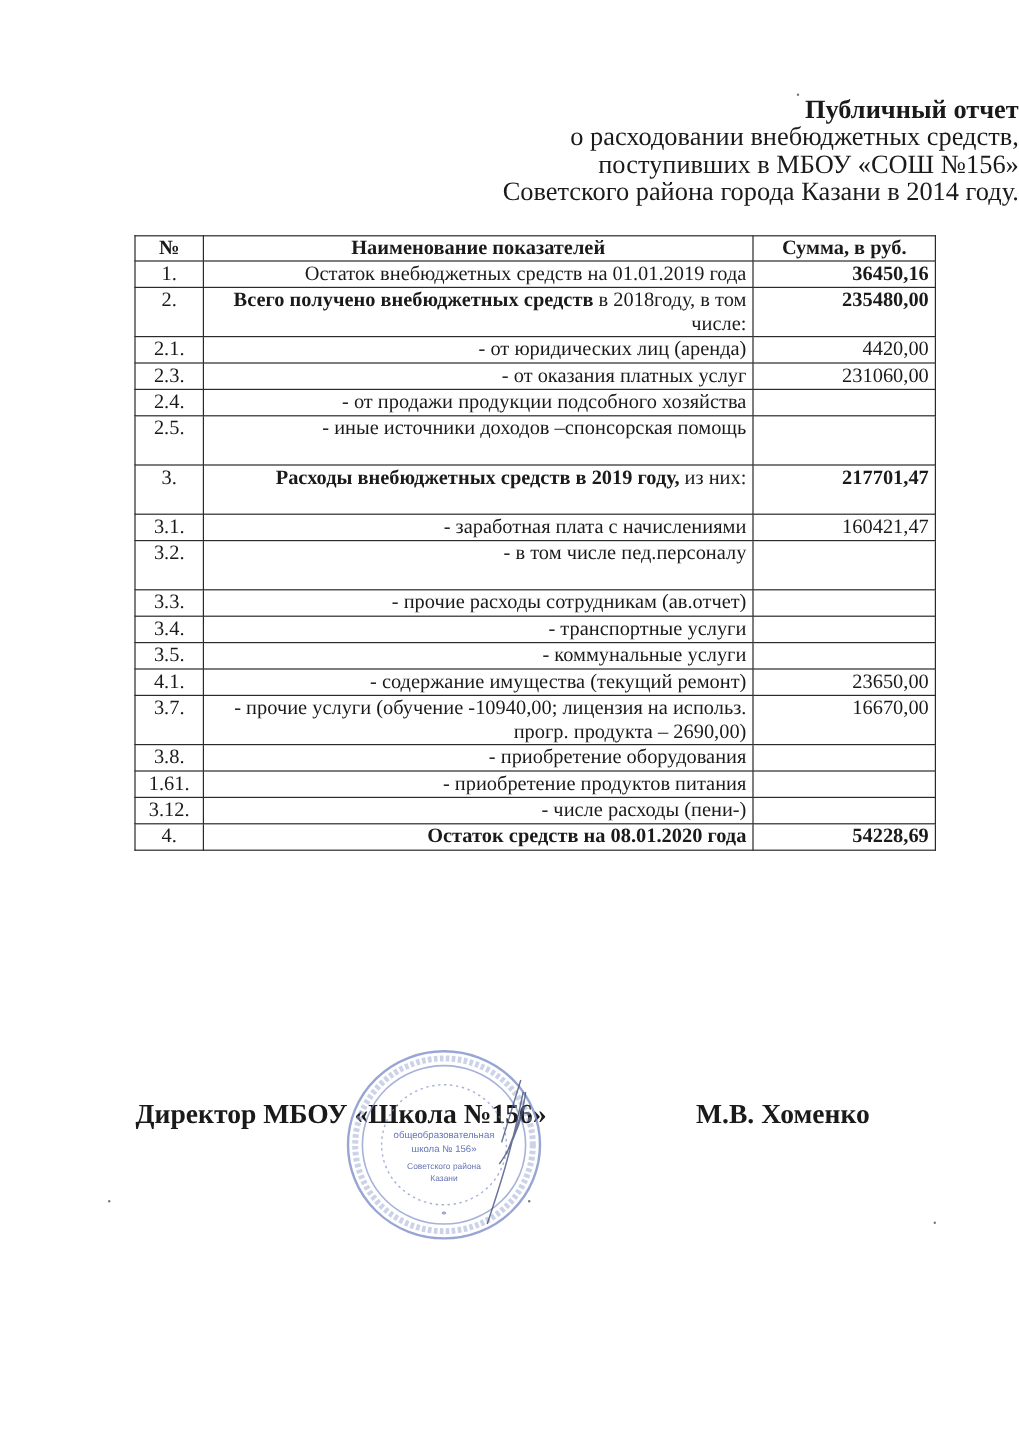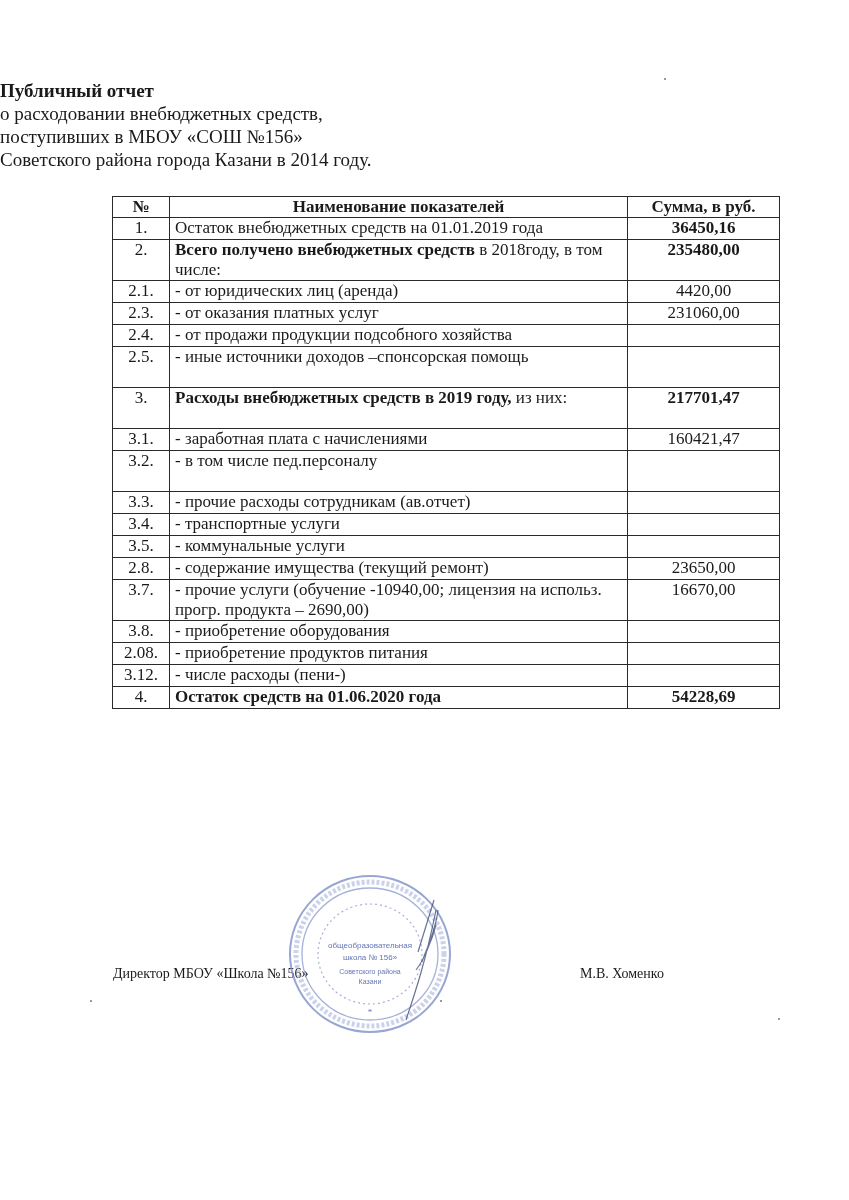--- a/index.html
+++ b/index.html
@@ -3,42 +3,42 @@
 <meta charset="utf-8">
 <style>
   html, body { margin: 0; padding: 0; }
   body {
     width: 849px; height: 1200px; background: #ffffff;
     position: relative; overflow: hidden;
     font-family: "Liberation Serif", serif; color: #1a1a1a;
   }
   .title-block {
     position: absolute; left: 0; top: 79px; width: 849px;
-    text-align: left; font-size: 19px; line-height: 23px;
+    text-align: right; font-size: 22px; line-height: 23px;
   }
   .title-block .bold { font-weight: bold; }
   table.report {
     position: absolute; left: 112px; top: 196px;
     width: 668px; border-collapse: collapse;
     font-size: 17px;
   }
   table.report td, table.report th {
     border: 1.3px solid #2a2a2a;
     padding: 0 5px; vertical-align: top;
     line-height: 20px;
   }
   table.report th { font-weight: bold; text-align: center; height: 20px; }
   td.num { text-align: center; width: 46px; padding: 0 2px; }
-  td.name { width: 447px; }
-  td.sum { text-align: center; }
+  td.name { width: 447px; text-align: right; }
+  td.sum { text-align: right; }
   .b { font-weight: bold; }
   tr.tall td { height: 40px; }
   tr.normal td { height: 21px; }
   .sign {
-    position: absolute; top: 966px; font-size: 14px;
+    position: absolute; top: 916px; font-size: 23px; font-weight: bold;
   }
   .stamp {
     position: absolute; left: 286px; top: 870px; width: 170px; height: 168px;
   }
   .speck { position: absolute; width: 2px; height: 2px; background: #777; border-radius: 1px; }
 </style>
 </head>
 <body>
 
 <div class="title-block">
@@ -111,47 +111,47 @@
         <td class="num">3.4.</td>
         <td class="name"><span>- транспортные услуги</span></td>
         <td class="sum"></td>
       </tr>
       <tr class="normal">
         <td class="num">3.5.</td>
         <td class="name"><span>- коммунальные услуги</span></td>
         <td class="sum"></td>
       </tr>
       <tr class="normal">
-        <td class="num">2.8.</td>
+        <td class="num">4.1.</td>
         <td class="name"><span>- содержание имущества (текущий ремонт)</span></td>
         <td class="sum">23650,00</td>
       </tr>
       <tr class="tall">
         <td class="num">3.7.</td>
         <td class="name"><span>- прочие услуги (обучение -10940,00;  лицензия на использ. прогр. продукта – 2690,00)</span></td>
         <td class="sum">16670,00</td>
       </tr>
       <tr class="normal">
         <td class="num">3.8.</td>
         <td class="name"><span>- приобретение оборудования</span></td>
         <td class="sum"></td>
       </tr>
       <tr class="normal">
-        <td class="num">2.08.</td>
+        <td class="num">1.61.</td>
         <td class="name"><span>- приобретение продуктов питания</span></td>
         <td class="sum"></td>
       </tr>
       <tr class="normal">
         <td class="num">3.12.</td>
         <td class="name"><span>- числе расходы  (пени-)</span></td>
         <td class="sum"></td>
       </tr>
       <tr class="normal">
         <td class="num">4.</td>
-        <td class="name"><span class="b">Остаток средств на 01.06.2020 года</span><span></span></td>
+        <td class="name"><span class="b">Остаток средств на 08.01.2020 года</span><span></span></td>
         <td class="sum b">54228,69</td>
       </tr>
     </tbody>
 </table>
 
 <div class="sign" style="left:113px;">Директор МБОУ «Школа №156»</div>
 <div class="sign" style="left:580px;">М.В. Хоменко</div>
 
 <svg class="stamp" viewBox="0 0 170 168">
   <ellipse cx="84" cy="84" rx="80" ry="78" fill="none" stroke="#7f90c8" stroke-width="2" opacity="0.8"></ellipse>

